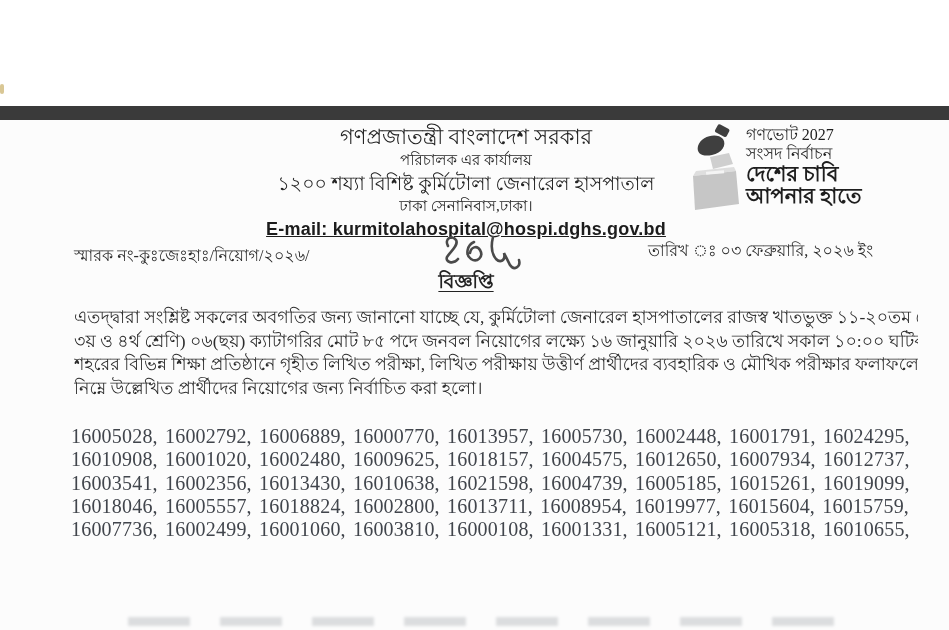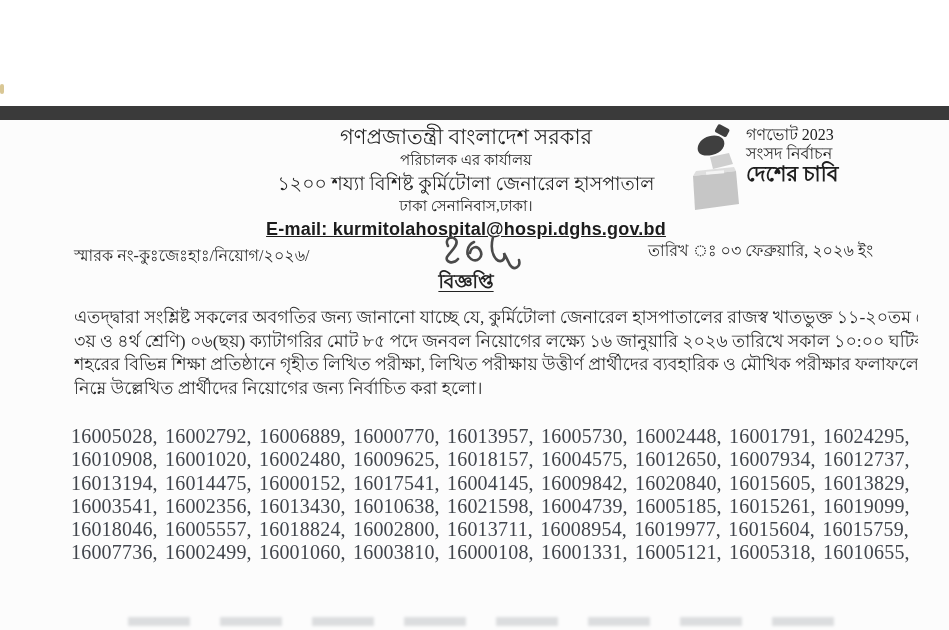--- a/index.html
+++ b/index.html
@@ -73,23 +73,24 @@
         <g fill="#3f3f3f">
           <rect x="30" y="2" width="13" height="9" rx="2" transform="rotate(28 36 6)"></rect>
           <path d="M12 22 C15 12, 31 8, 37 15 C41 21, 36 29, 26 31 C17 33, 10 30, 12 22 Z"></path>
         </g>
         <polygon points="24,33 43,29 47,40 27,45" fill="#cfcfcf"></polygon>
         <polygon points="7,52 50,47 48,43 10,47" fill="#dedede"></polygon>
         <polygon points="7,52 50,47 53,80 9,86" fill="#c6c6c6"></polygon>
         <rect x="20" y="47" width="18" height="3" fill="#f4f4f4" transform="rotate(-5 29 48)"></rect>
       </svg>
       <div class="stamp-text">
-        <div class="s-line1">গণভোট 2023</div>
+        <div class="s-line1">গণভোট 2027</div>
         <div class="s-line2">সংসদ নির্বাচন</div>
         <div class="s-line3">দেশের চাবি</div>
+        <div class="s-line4">আপনার হাতে</div>
       </div>
     </div>
 
     <div class="memo-ref">স্মারক নং-কুঃজেঃহাঃ/নিয়োগ/২০২৬/</div>
     <div class="memo-hand" aria-label="৪৬৮">
       <svg width="92" height="44" viewBox="0 0 92 44">
         <g stroke="#4a4a4a" stroke-width="2.6" fill="none" stroke-linecap="round">
           <path d="M10 16 C6 9, 14 4, 18 10 C21 15, 13 21, 9 27 C7 32, 15 35, 20 29"></path>
           <path d="M36 12 C29 15, 27 25, 33 29 C39 33, 46 27, 42 20 C39 15, 33 17, 32 23"></path>
           <path d="M55 7 C53 15, 53 23, 58 29 C62 33, 68 31, 66 23 L72 35 C76 41, 83 37, 81 30"></path>
@@ -105,21 +106,20 @@
     <div class="body-text">
         <div>এতদ্দ্বারা সংশ্লিষ্ট সকলের অবগতির জন্য জানানো যাচ্ছে যে, কুর্মিটোলা জেনারেল হাসপাতালের রাজস্ব খাতভুক্ত ১১-২০তম গ্রেডের(পূর্বতন</div>
         <div>৩য় ও ৪র্থ শ্রেণি) ০৬(ছয়) ক্যাটাগরির মোট ৮৫ পদে জনবল নিয়োগের লক্ষ্যে ১৬ জানুয়ারি ২০২৬ তারিখে সকাল ১০:০০ ঘটিকায় ঢাকা</div>
         <div>শহরের বিভিন্ন শিক্ষা প্রতিষ্ঠানে গৃহীত লিখিত পরীক্ষা, লিখিত পরীক্ষায় উত্তীর্ণ প্রার্থীদের ব্যবহারিক ও মৌখিক পরীক্ষার ফলাফলের ভিত্তিতে</div>
         <div>নিম্নে উল্লেখিত প্রার্থীদের নিয়োগের জন্য নির্বাচিত করা হলো।</div>
       </div>
 
     <div class="rolls">
         <div>16005028, 16002792, 16006889, 16000770, 16013957, 16005730, 16002448, 16001791, 16024295,</div>
         <div>16010908, 16001020, 16002480, 16009625, 16018157, 16004575, 16012650, 16007934, 16012737,</div>
-        <div>16013194, 16014475, 16000152, 16017541, 16004145, 16009842, 16020840, 16015605, 16013829,</div>
         <div>16003541, 16002356, 16013430, 16010638, 16021598, 16004739, 16005185, 16015261, 16019099,</div>
         <div>16018046, 16005557, 16018824, 16002800, 16013711, 16008954, 16019977, 16015604, 16015759,</div>
         <div>16007736, 16002499, 16001060, 16003810, 16000108, 16001331, 16005121, 16005318, 16010655,</div>
       </div>
 
     <div class="ghost-row"></div>
   </div>
 </div>
 
 </body></html>

